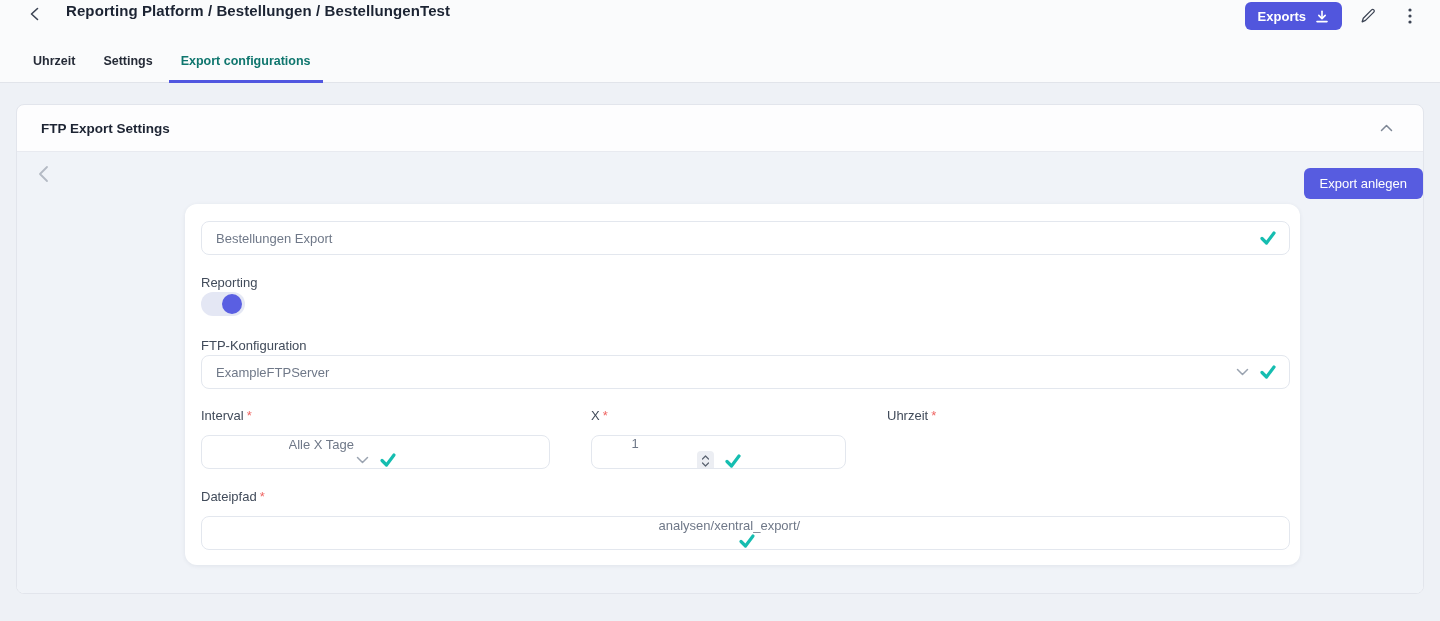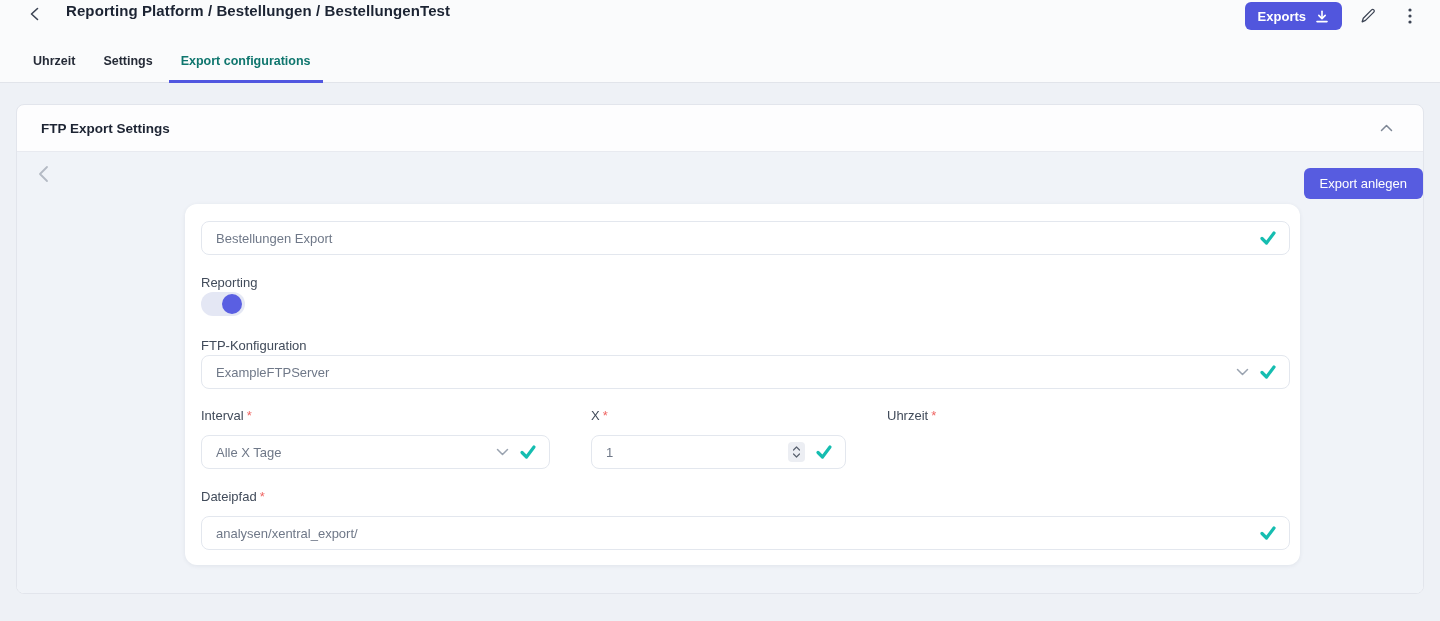--- a/index.html
+++ b/index.html
@@ -120,21 +120,21 @@
     flex: 1; min-width: 0;
     border: none; outline: none;
     font-family: "Liberation Sans", sans-serif;
     font-size: 13px; color: #6f7888;
     background: transparent;
   }
   .shell-icons { display: flex; align-items: center; gap: 10px; }
   .mt20 { margin-top: 20px; }
   .mt22 { margin-top: 22px; }
   .mt13 { margin-top: 2px; }
-  .mt12 { margin-top: 12px; }
+  .mt12 { margin-top: 12px; flex-direction: column; }
   .mt19 { margin-top: 19px; }
   
   .toggle {
     width: 44px; height: 24px;
     background: #e4e7f4;
     border-radius: 12px;
     position: relative; cursor: pointer;
   }
   .toggle .knob {
     width: 20px; height: 20px; border-radius: 50%;

